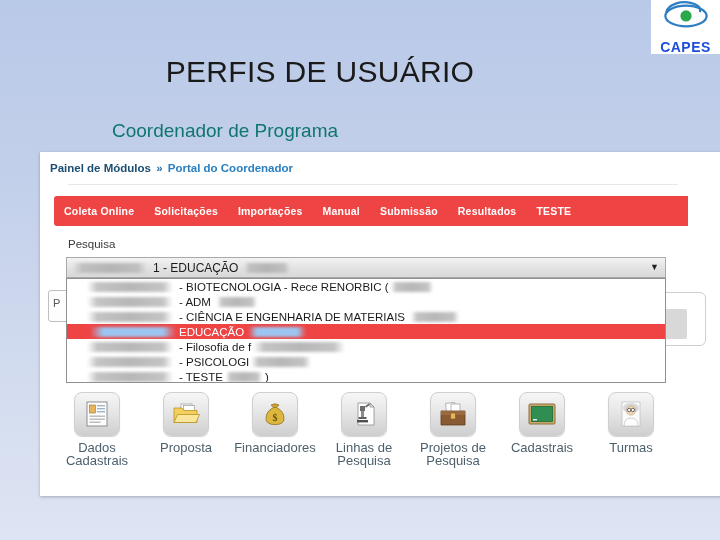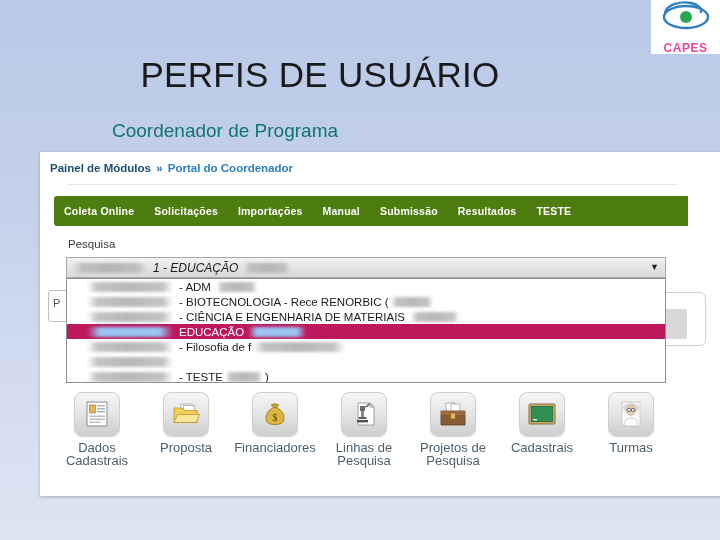--- a/index.html
+++ b/index.html
@@ -24,36 +24,36 @@
     height: 54px;
     background: #ffffff;
     display: flex;
     flex-direction: column;
     align-items: center;
     justify-content: center;
     overflow: hidden;
   }
   .logo-mark { width: 58px; height: 32px; display:block; }
   .logo-word {
-    font-size: 12px;
+    font-size: 14px;
     font-weight: bold;
     letter-spacing: 0.5px;
-    color: #ec4899;
+    color: #1d4ed8;
     line-height: 1;
     margin-top: 10px;
   }
 
   
   .slide-title {
     position: absolute;
     top: 55px;
     left: 0;
     width: 640px;
     text-align: center;
-    font-size: 35px;
+    font-size: 30px;
     color: #1a1a1a;
     font-weight: normal;
     letter-spacing: 0.3px;
   }
   .slide-subtitle {
     position: absolute;
     top: 120px;
     left: 112px;
     font-size: 19px;
     color: #0f766e;
@@ -91,21 +91,21 @@
     height: 1px;
     background: #e3e8ec;
   }
 
   .navbar {
     position: absolute;
     left: 14px;
     top: 44px;
     width: 634px;
     height: 30px;
-    background: #4d7c0f;
+    background: #ef4444;
     border-radius: 3px 0 0 3px;
     display: flex;
     align-items: center;
     padding-left: 10px;
     box-sizing: border-box;
   }
   .nav-item {
     color: #ffffff;
     font-size: 10.5px;
     font-weight: bold;
@@ -191,22 +191,23 @@
     height: 15px;
     display: flex;
     align-items: center;
     font-size: 11.5px;
     color: #1b1b1b;
     white-space: nowrap;
     padding-left: 4px;
     box-sizing: border-box;
   }
   .dd-row.selected {
-    background: #be185d;
+    background: #ef4444;
     color: #ffffff;
+    text-align: center;
   }
   .dd-code {
     display: inline-block;
     width: 108px;
     flex: none;
   }
   .dd-text { display: flex; align-items: center; }
 
   
   .ghost-box-left {
@@ -325,70 +326,74 @@
   <div class="ghost-box-left">
     <span class="ghost-letter">P</span>
   </div>
   <div class="ghost-box-right">
     <span class="ghost-chip"></span>
   </div>
 
   <div class="select-box">
     <span class="select-value">
       <span class="blur" style="width:74px;margin-left:6px;"></span>
-      <span style="margin:0 6px;font-style:italic;">1 - EDUCAÇÃO</span>
+      <span style="margin:0 6px;">1 - EDUCAÇÃO</span>
       <span class="blur" style="width:46px;"></span>
     </span>
     <span class="select-arrow">▼</span>
   </div>
 
   <div class="dropdown">
 
     <div class="dd-row">
       <span class="dd-code"><span class="blur" style="width:86px;margin-left:16px;"></span></span>
       <span class="dd-text">
+        <span>- BIOTECNOLOGIA - Rece RENORBIC (</span>
+        <span class="blur" style="width:42px;margin-left:2px;"></span>
+      </span>
+    </div>
+
+    <div class="dd-row">
+      <span class="dd-code"><span class="blur" style="width:86px;margin-left:16px;"></span></span>
+      <span class="dd-text">
         <span>- ADM</span>
         <span class="blur" style="width:40px;margin-left:6px;"></span>
       </span>
     </div>
 
     <div class="dd-row">
       <span class="dd-code"><span class="blur" style="width:86px;margin-left:16px;"></span></span>
       <span class="dd-text">
-        <span>- BIOTECNOLOGIA - Rece RENORBIC (</span>
-        <span class="blur" style="width:42px;margin-left:2px;"></span>
+        <span>- CIÊNCIA E ENGENHARIA DE MATERIAIS</span>
+        <span class="blur" style="width:48px;margin-left:6px;"></span>
+      </span>
+    </div>
+
+    <div class="dd-row selected">
+      <span class="dd-code"><span class="blur on-blue" style="width:86px;margin-left:16px;"></span></span>
+      <span class="dd-text">
+        <span>EDUCAÇÃO</span>
+        <span class="blur on-blue" style="width:58px;margin-left:4px;"></span>
       </span>
     </div>
 
     <div class="dd-row">
       <span class="dd-code"><span class="blur" style="width:86px;margin-left:16px;"></span></span>
       <span class="dd-text">
-        <span>- CIÊNCIA E ENGENHARIA DE MATERIAIS</span>
-        <span class="blur" style="width:48px;margin-left:6px;"></span>
-      </span>
-    </div>
-
-    <div class="dd-row selected">
-      <span class="dd-code"><span class="blur on-blue" style="width:86px;margin-left:16px;"></span></span>
-      <span class="dd-text">
-        <span>EDUCAÇÃO</span>
-        <span class="blur on-blue" style="width:58px;margin-left:4px;"></span>
+        <span>- Filosofia de f</span>
+        <span class="blur" style="width:92px;margin-left:2px;"></span>
       </span>
     </div>
 
     <div class="dd-row">
       <span class="dd-code"><span class="blur" style="width:86px;margin-left:16px;"></span></span>
       <span class="dd-text">
-        <span>- Filosofia de f</span>
-        <span class="blur" style="width:92px;margin-left:2px;"></span>
-      </span>
-    </div>
-
-    <div class="dd-row">
-      <span class="dd-code"><span class="blur" style="width:86px;margin-left:16px;"></span></span>
+        <span>- PSICOLOGI</span>
+        <span class="blur" style="width:60px;margin-left:2px;"></span>
+      </span>
     </div>
 
     <div class="dd-row">
       <span class="dd-code"><span class="blur" style="width:86px;margin-left:16px;"></span></span>
       <span class="dd-text">
         <span>- TESTE</span>
         <span class="blur" style="width:36px;margin:0 3px;"></span>
         <span>)</span>
       </span>
     </div>

